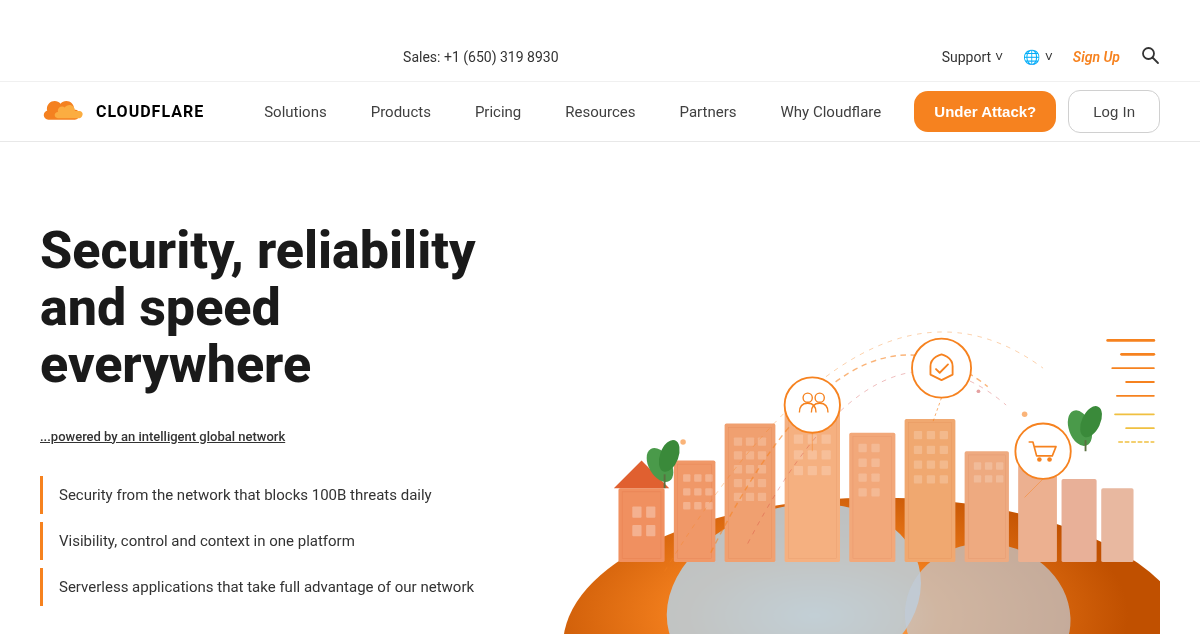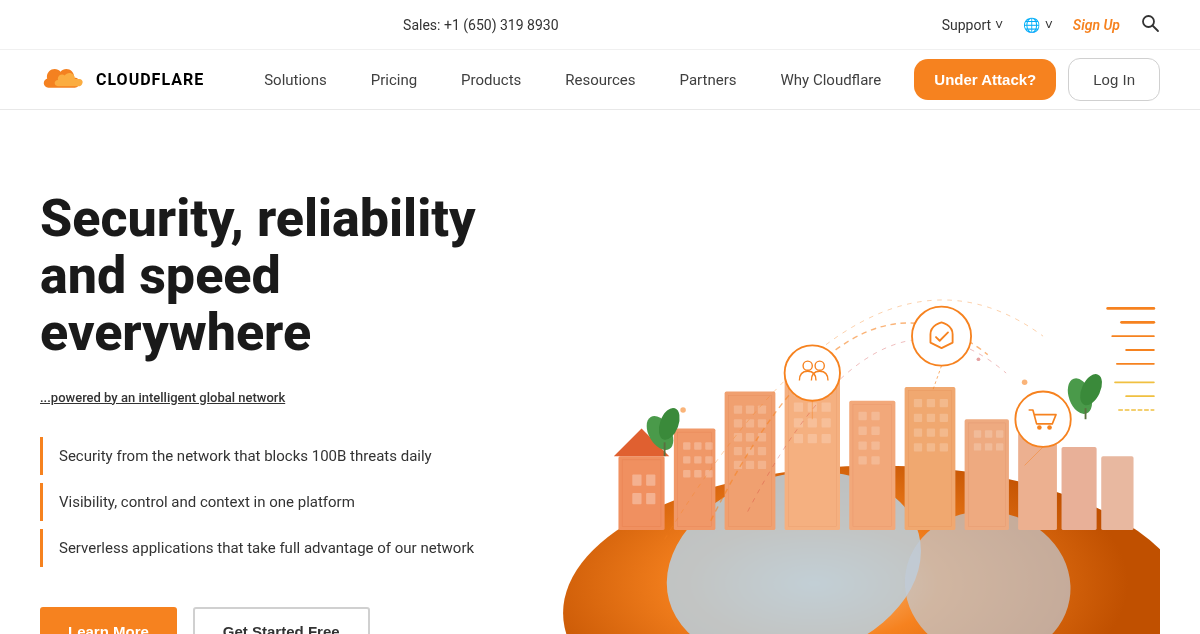--- a/index.html
+++ b/index.html
@@ -7,20 +7,21 @@
 
     
     .top-bar {
       display: flex;
       align-items: center;
       justify-content: flex-end;
       padding: 8px 40px;
       border-bottom: 1px solid #f0f0f0;
       gap: 20px;
       height: 50px;
+      margin-top: 32px;
     }
     .top-bar-sales {
       font-size: 14px;
       color: #333;
       margin-right: auto;
       margin-left: auto;
     }
     .top-bar-right {
       display: flex;
       align-items: center;
@@ -130,21 +131,21 @@
     }
     .hero-left {
       flex: 0 0 480px;
       padding-top: 20px;
     }
     .hero-title {
       font-size: 52px;
       font-weight: 800;
       color: #1a1a1a;
       line-height: 1.1;
-      margin-bottom: 28px;
+      margin-bottom: 35px;
     }
     .hero-subtitle {
       font-size: 13px;
       color: #333;
       font-weight: 500;
       margin-bottom: 32px;
       text-decoration: underline;
     }
     .hero-bullets {
       list-style: none;
@@ -246,22 +247,22 @@
     <div class="cf-cloud">
       <svg viewBox="0 0 60 36" fill="none" xmlns="http://www.w3.org/2000/svg">
         <path d="M44 28H10C6.7 28 4 25.3 4 22c0-2.8 1.9-5.1 4.5-5.8C8.2 15.5 8 14.8 8 14c0-5.5 4.5-10 10-10 3 0 5.7 1.3 7.6 3.3C27.2 5.2 30 4 33 4c5.5 0 10 4.5 10 10 0 .3 0 .7-.1 1H44c3.3 0 6 2.7 6 6s-2.7 7-6 7z" fill="#F48120"></path>
         <path d="M50 26H22c-2.2 0-4-1.8-4-4s1.8-4 4-4h.3C22.1 17.4 22 17 22 16.5c0-3 2.5-5.5 5.5-5.5 1.3 0 2.5.5 3.4 1.2C32.3 10.5 34.5 9 37 9c3.9 0 7 3.1 7 7 0 .2 0 .5-.1.7H50c2.2 0 4 1.8 4 4s-1.8 5.3-4 5.3z" fill="#FBAD41"></path>
       </svg>
     </div>
     <span class="logo-text">CLOUDFLARE</span>
   </div>
   <div class="nav-items">
     <span class="nav-item">Solutions</span>
+    <span class="nav-item">Products</span>
     <span class="nav-item">Pricing</span>
-    <span class="nav-item">Products</span>
     <span class="nav-item">Resources</span>
     <span class="nav-item">Partners</span>
     <span class="nav-item">Why Cloudflare</span>
   </div>
   <div class="nav-right">
     <button class="btn-attack">Under Attack?</button>
     <button class="btn-login">Log In</button>
   </div>
 </nav>
 

